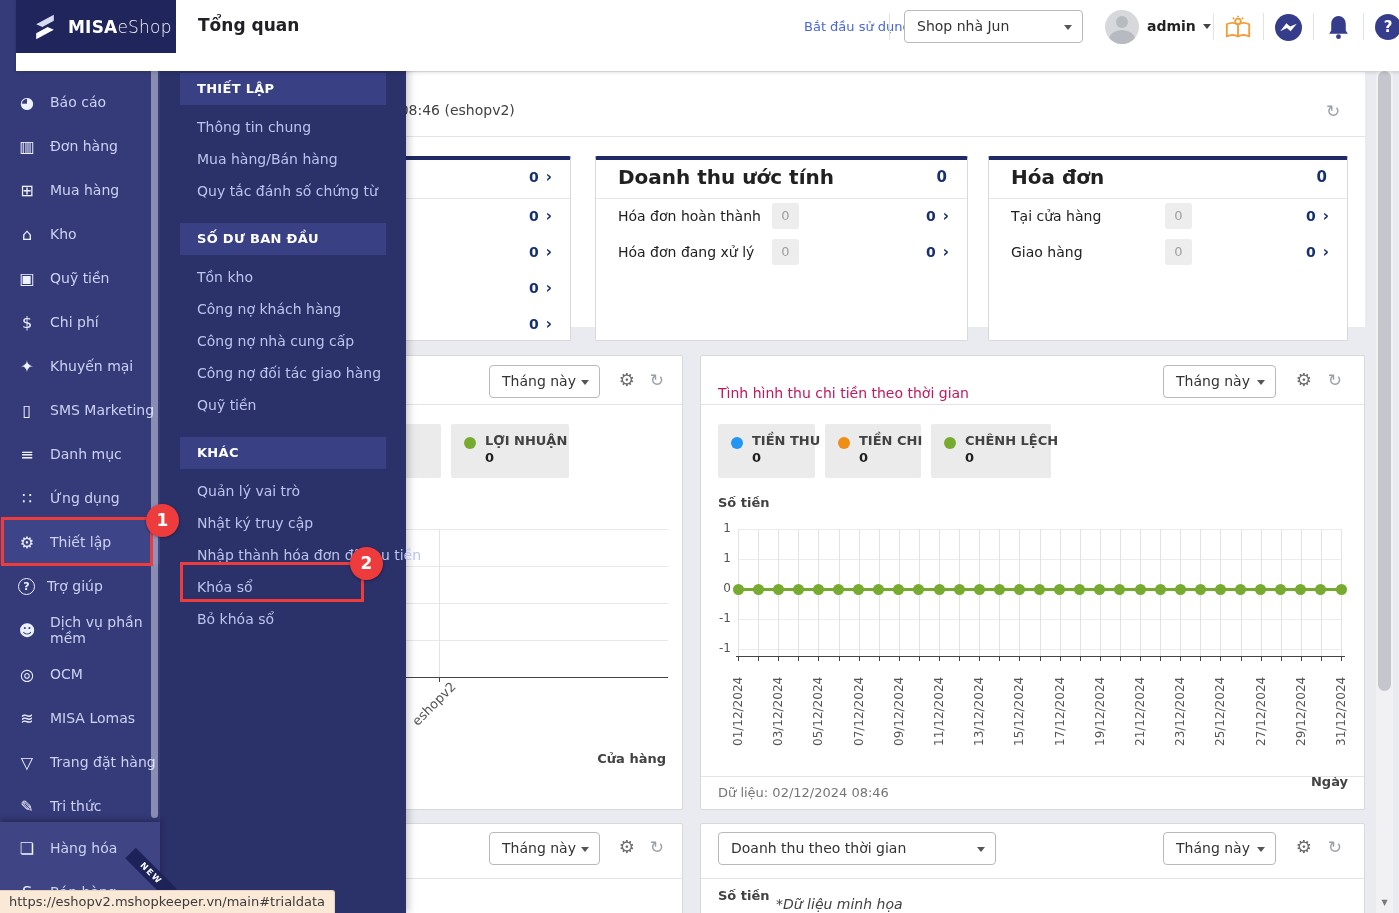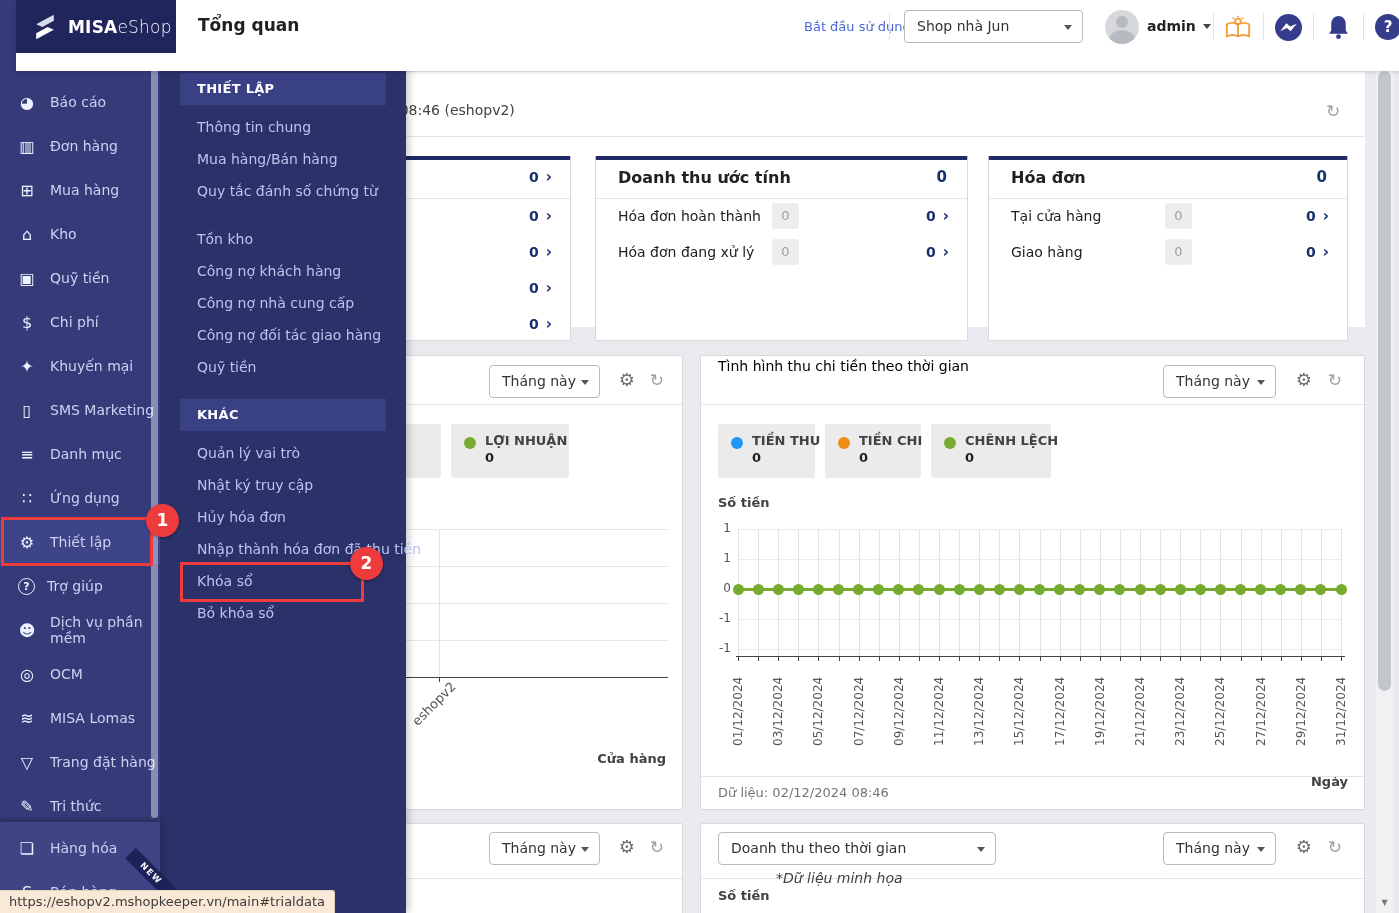--- a/index.html
+++ b/index.html
@@ -54,32 +54,32 @@
   .abs { position:absolute; }
   #top-band { position:absolute; left:0; top:19px; width:1205px; height:255px; background:#fff; }
   #band-divider { position:absolute; left:0; top:64px; width:1205px; height:1px; background:#e4e4e4; }
   #data-strip-text { position:absolute; left:96px; top:30px; font-size:14px; color:#424242; }
   .refresh { color:#9aa0a6; font-size:17px; cursor:pointer; }
   .gear { color:#6d6d6d; font-size:18px; cursor:pointer; }
   #band-refresh { position:absolute; left:1166px; top:29px; }
 
   .card { position:absolute; top:84px; height:185px; background:#fff; border:1px solid #d9d9d9; border-top:4px solid #1f2a66; border-radius:2px; }
   .card-hrow { position:absolute; left:0; right:0; top:0; height:34px; display:flex; align-items:center; padding:0 20px 0 22px; }
-  .card-title { font-weight:bold; color:#212121; font-size:16px; flex:1; }
+  .card-title { font-weight:bold; color:#212121; font-size:20px; flex:1; }
   .card-total { font-weight:bold; color:#17306e; font-size:15px; }
   .card-div { position:absolute; left:0; right:0; top:38px; height:1px; background:#e6e6e6; }
   .card-row { position:absolute; left:0; right:0; height:36px; display:flex; align-items:center; padding:0 18px 0 22px; }
   .card-row-label { color:#212121; font-size:14px; }
   .badge0 { position:absolute; left:176px; width:27px; height:26px; background:#ededed; border-radius:3px; color:#9e9e9e; font-size:13px; text-align:center; line-height:26px; }
   .rowval { margin-left:auto; color:#17306e; font-weight:bold; font-size:14px; cursor:pointer; white-space:nowrap; }
   .rowval .chev { margin-left:7px; font-size:15px; }
 
   .panel { position:absolute; background:#fff; border:1px solid #d9d9d9; border-radius:2px; }
   .panel-div { position:absolute; left:0; right:0; top:48px; height:1px; background:#e4e4e4; }
-  .panel-title { position:absolute; left:17px; top:2px; font-size:14px; color:#000000; }
+  .panel-title { position:absolute; left:17px; top:29px; font-size:14px; color:#be185d; }
   .chip { position:absolute; top:68px; height:54px; background:#ebebeb; border-radius:2px; padding:9px 14px 0 34px; cursor:pointer; }
   .chip .dot { position:absolute; left:13px; top:13px; width:12px; height:12px; border-radius:50%; }
   .chip .cl { font-size:13px; font-weight:bold; color:#424242; white-space:nowrap; }
   .chip .cv { font-size:13px; font-weight:bold; color:#212121; margin-top:2px; }
   .axis-t { position:absolute; font-size:13px; font-weight:bold; color:#424242; }
   .gridh { position:absolute; height:1px; background:#e8e8e8; }
   .gridv { position:absolute; width:1px; background:#e3e3e3; }
   .axisline { position:absolute; height:1px; background:#444; }
   .tick { position:absolute; width:1px; height:5px; background:#444; }
   .ylab { position:absolute; width:24px; text-align:right; font-size:12px; color:#555; }
@@ -357,49 +357,49 @@
     <div class="panel-div" style="top:54px;"></div>
   </div>
 
   <div class="panel" style="left:540px; top:770px; width:665px; height:150px;">
     <div class="dd" style="left:17px; top:8px; width:278px;">Doanh thu theo thời gian</div>
     <div class="dd" style="right:88px; top:8px; width:113px;">Tháng này</div>
     <div class="gear abs" style="right:52px; top:12px;">⚙</div>
     <div class="refresh abs" style="right:22px; top:13px;">↻</div>
     <div class="panel-div" style="top:54px;"></div>
     <div class="axis-t" style="left:17px; top:64px;">Số tiền</div>
-    <div class="abs" style="left:75px; top:46px; font-size:14px; font-style:italic; color:#424242;">*Dữ liệu minh họa</div>
+    <div class="abs" style="left:75px; top:72px; font-size:14px; font-style:italic; color:#424242;">*Dữ liệu minh họa</div>
   </div>
 </div>
 
 <div id="scrollbar">
   <div class="arr" style="top:2px;">▲</div>
   <div id="sb-thumb"></div>
   <div class="arr" style="bottom:2px;">▼</div>
 </div>
 
 <div id="submenu">
     <div class="sm-section">
       <div class="sm-header">THIẾT LẬP</div>
       <div class="sm-item">Thông tin chung</div>
       <div class="sm-item">Mua hàng/Bán hàng</div>
       <div class="sm-item">Quy tắc đánh số chứng từ</div>
     </div>
     <div class="sm-section">
+      <div class="sm-header">SỐ DƯ BAN ĐẦU</div>
       <div class="sm-item">Tồn kho</div>
       <div class="sm-item">Công nợ khách hàng</div>
       <div class="sm-item">Công nợ nhà cung cấp</div>
       <div class="sm-item">Công nợ đối tác giao hàng</div>
       <div class="sm-item">Quỹ tiền</div>
     </div>
     <div class="sm-section">
       <div class="sm-header">KHÁC</div>
       <div class="sm-item">Quản lý vai trò</div>
       <div class="sm-item">Nhật ký truy cập</div>
-      <div class="sm-item">Hủy hóa đơn</div>
       <div class="sm-item">Nhập thành hóa đơn đã thu tiền</div>
       <div class="sm-item">Khóa sổ</div>
       <div class="sm-item">Bỏ khóa sổ</div>
     </div>
   </div>
 
 <div id="sidebar">
   <div id="sidebar-items">
       <div class="sb-item">
         <span class="sb-ico">▦</span>

